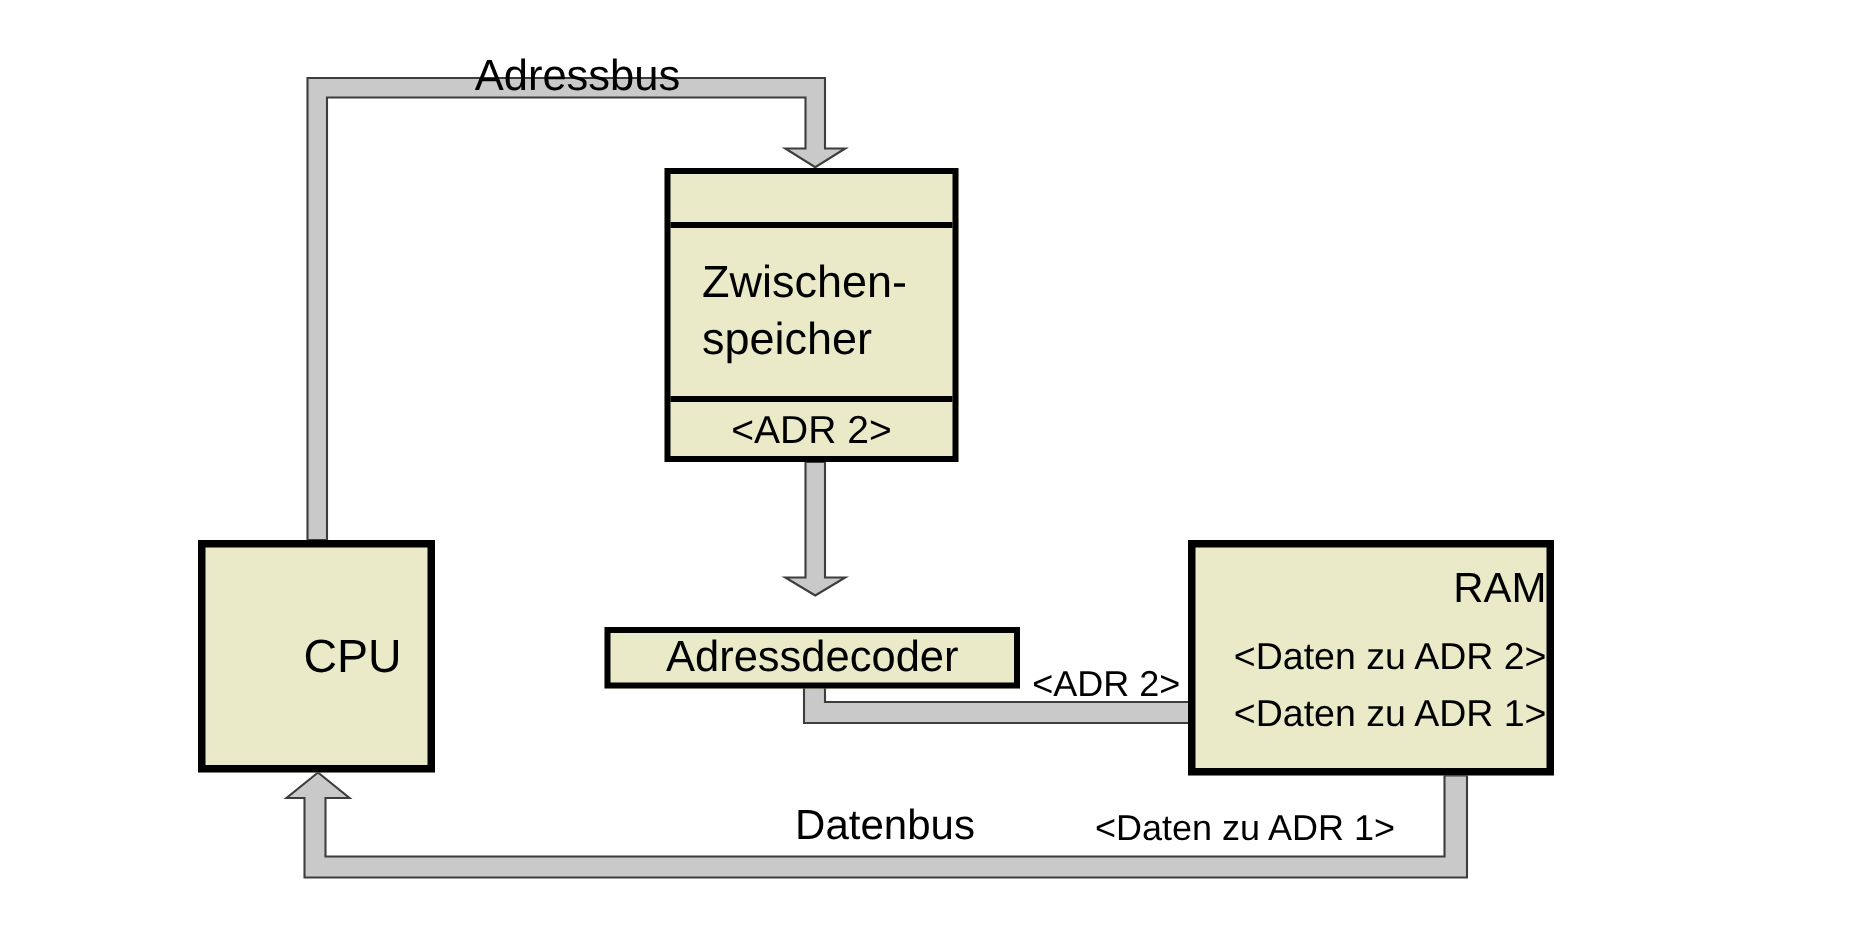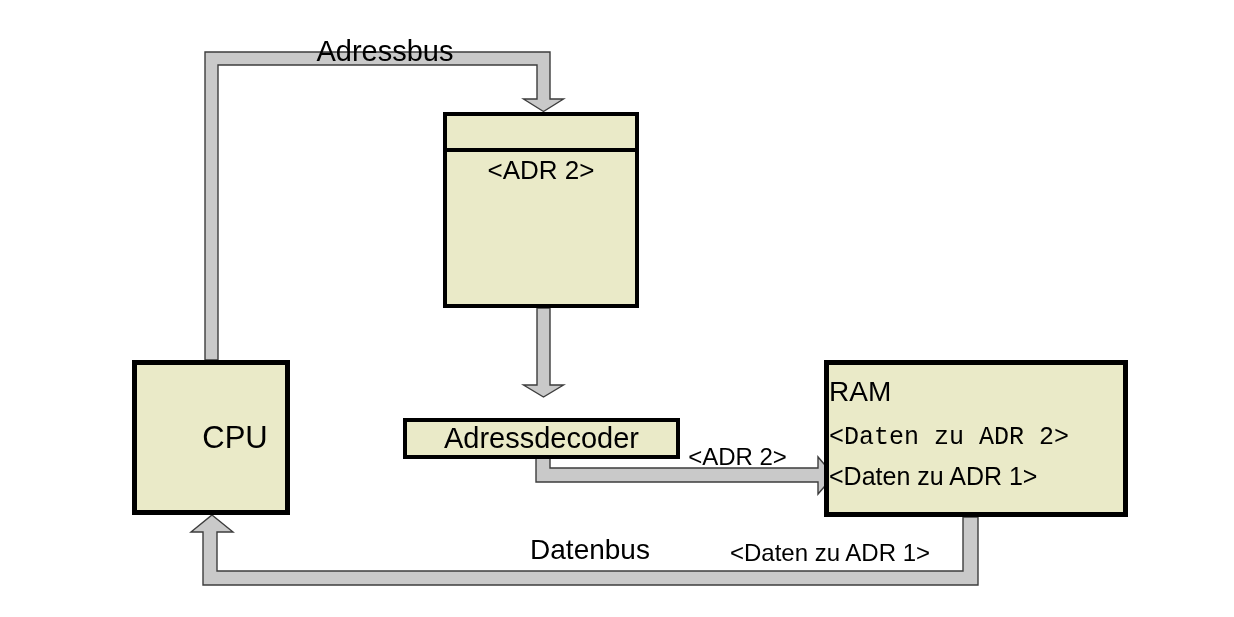--- a/index.html
+++ b/index.html
@@ -61,26 +61,26 @@
     display: flex; align-items: center; justify-content: center;
     font-size: 26px;
   }
   .decoder-box {
     left: 403px; top: 396px; width: 277px; height: 41px;
     display: flex; align-items: center; justify-content: center;
     font-size: 29px;
     margin-top: 22px;
   }
   .ram-box {
-    left: 824px; top: 360px; width: 304px; height: 157px;
-    border-width: 5px; text-align: left;
+    left: 792px; top: 360px; width: 244px; height: 157px;
+    border-width: 5px; text-align: right;
   }
   .ram-title { margin-top: 10px; font-size: 28px; line-height: 34px; }
   .ram-row   { font-size: 25px; line-height: 38px; }
-  .ram-row.first { margin-top: 10px; font-family: Liberation Mono, monospace; }
+  .ram-row.first { margin-top: 10px; }
   .bus-label {
     position: absolute;
     text-align: center;
     white-space: nowrap;
     color: var(--text);
   }
   .address-bus-label { left: 250px; top: 16px;  width: 270px; font-size: 29px; margin-top: 19px; }
   .adr2-bus-label    { left: 640px; top: 443px; width: 195px; font-size: 24px; }
   .data-bus-label    { left: 490px; top: 534px; width: 200px; font-size: 28px; }
   .daten1-bus-label  { left: 705px; top: 539px; width: 250px; font-size: 24px; }
@@ -96,20 +96,24 @@
     <path d="M 536 437 L 550 437 L 550 468 L 818 468 L 818 457 L 834 475.5 L 818 494 L 818 482 L 536 482 Z"></path>
     <path d="M 212 515 L 233 532 L 217 532 L 217 571 L 963 571 L 963 517 L 978 517 L 978 585 L 203 585 L 203 532 L 191 532 Z"></path>
   </svg>
 
   <div class="box cpu-box">
     <span>CPU</span>
   </div>
 
   <div class="box buffer-box">
     <div class="buf-top"></div>
+    <div class="buf-mid">
+      <div>Zwischen-</div>
+      <div>speicher</div>
+    </div>
     <div class="buf-reg">
       <span>&lt;ADR 2&gt;</span>
     </div>
   </div>
 
   <div class="box decoder-box">
     <span>Adressdecoder</span>
   </div>
 
   <div class="box ram-box">

